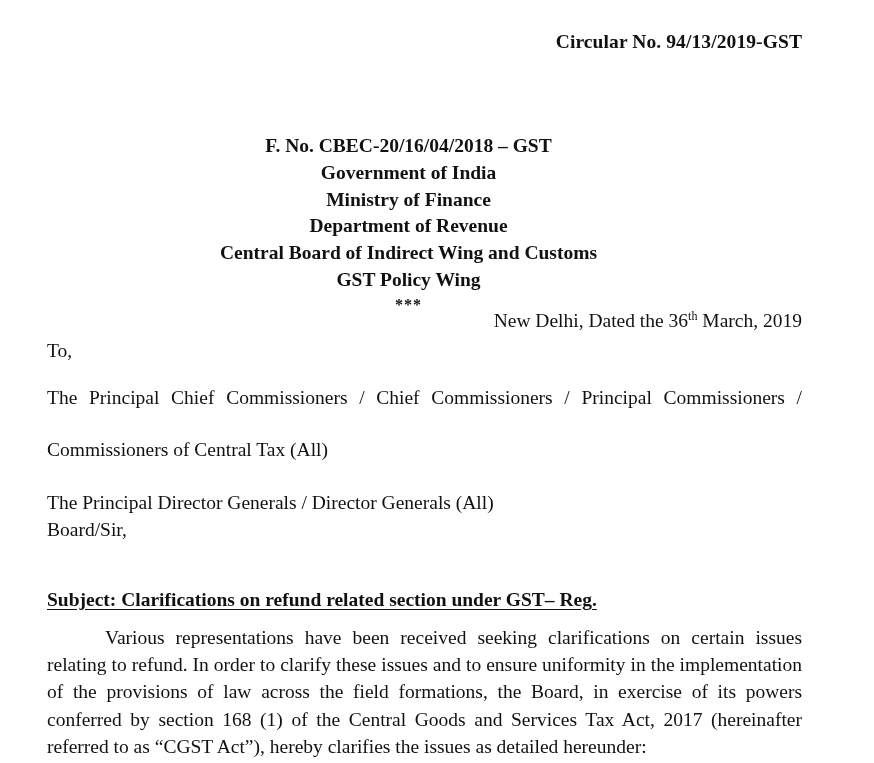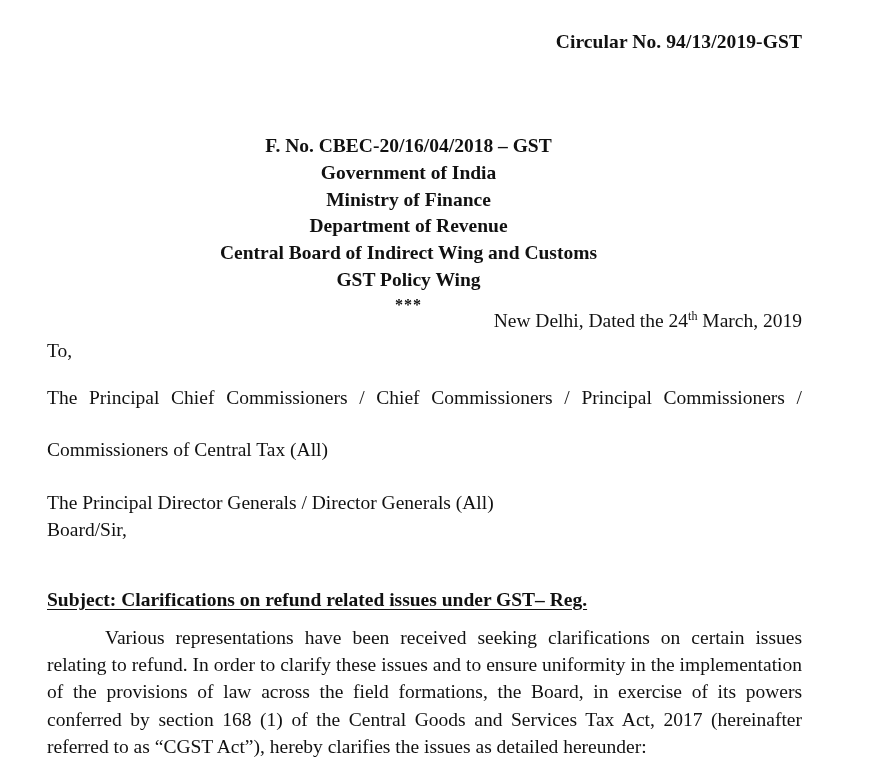--- a/index.html
+++ b/index.html
@@ -147,32 +147,32 @@
       <div class="lh-line">Government of India</div>
       <div class="lh-line">Ministry of Finance</div>
       <div class="lh-line">Department of Revenue</div>
       <div class="lh-line">Central Board of Indirect Wing and Customs</div>
       <div class="lh-line">GST Policy Wing</div>
       <div class="stars">***</div>
     </div>
   </div>
 
   <div class="placedate">
-    <span>New Delhi, Dated the </span><span>24</span><sup>th</sup><span> March, 2019</span>
+    <span>New Delhi, Dated the </span><span>36</span><sup>th</sup><span> March, 2019</span>
   </div>
 
   <div class="to-label">To,</div>
 
   <div class="addressee">
     <div class="just-line">The Principal Chief Commissioners / Chief Commissioners / Principal Commissioners /</div>
     <div class="flat-line">Commissioners of Central Tax (All)</div>
     <div class="flat-line">The Principal Director Generals / Director Generals (All)</div>
   </div>
 
   <div class="salutation">Board/Sir,</div>
 
-  <div class="subject">Subject: Clarifications on refund related issues under GST– Reg.</div>
+  <div class="subject">Subject: Clarifications on refund related section under GST– Reg.</div>
 
   <div class="body-para">
     <span>Various representations have been received seeking clarifications on certain issues relating to refund. In order to clarify these issues and to ensure uniformity in the implementation of the provisions of law across the field formations, the Board, in exercise of its powers conferred by section 168 (1) of the Central Goods and Services Tax Act, 2017 (hereinafter referred to as “CGST Act”), hereby clarifies the issues as detailed hereunder:</span>
   </div>
 
 </div>
 
 </body></html>

